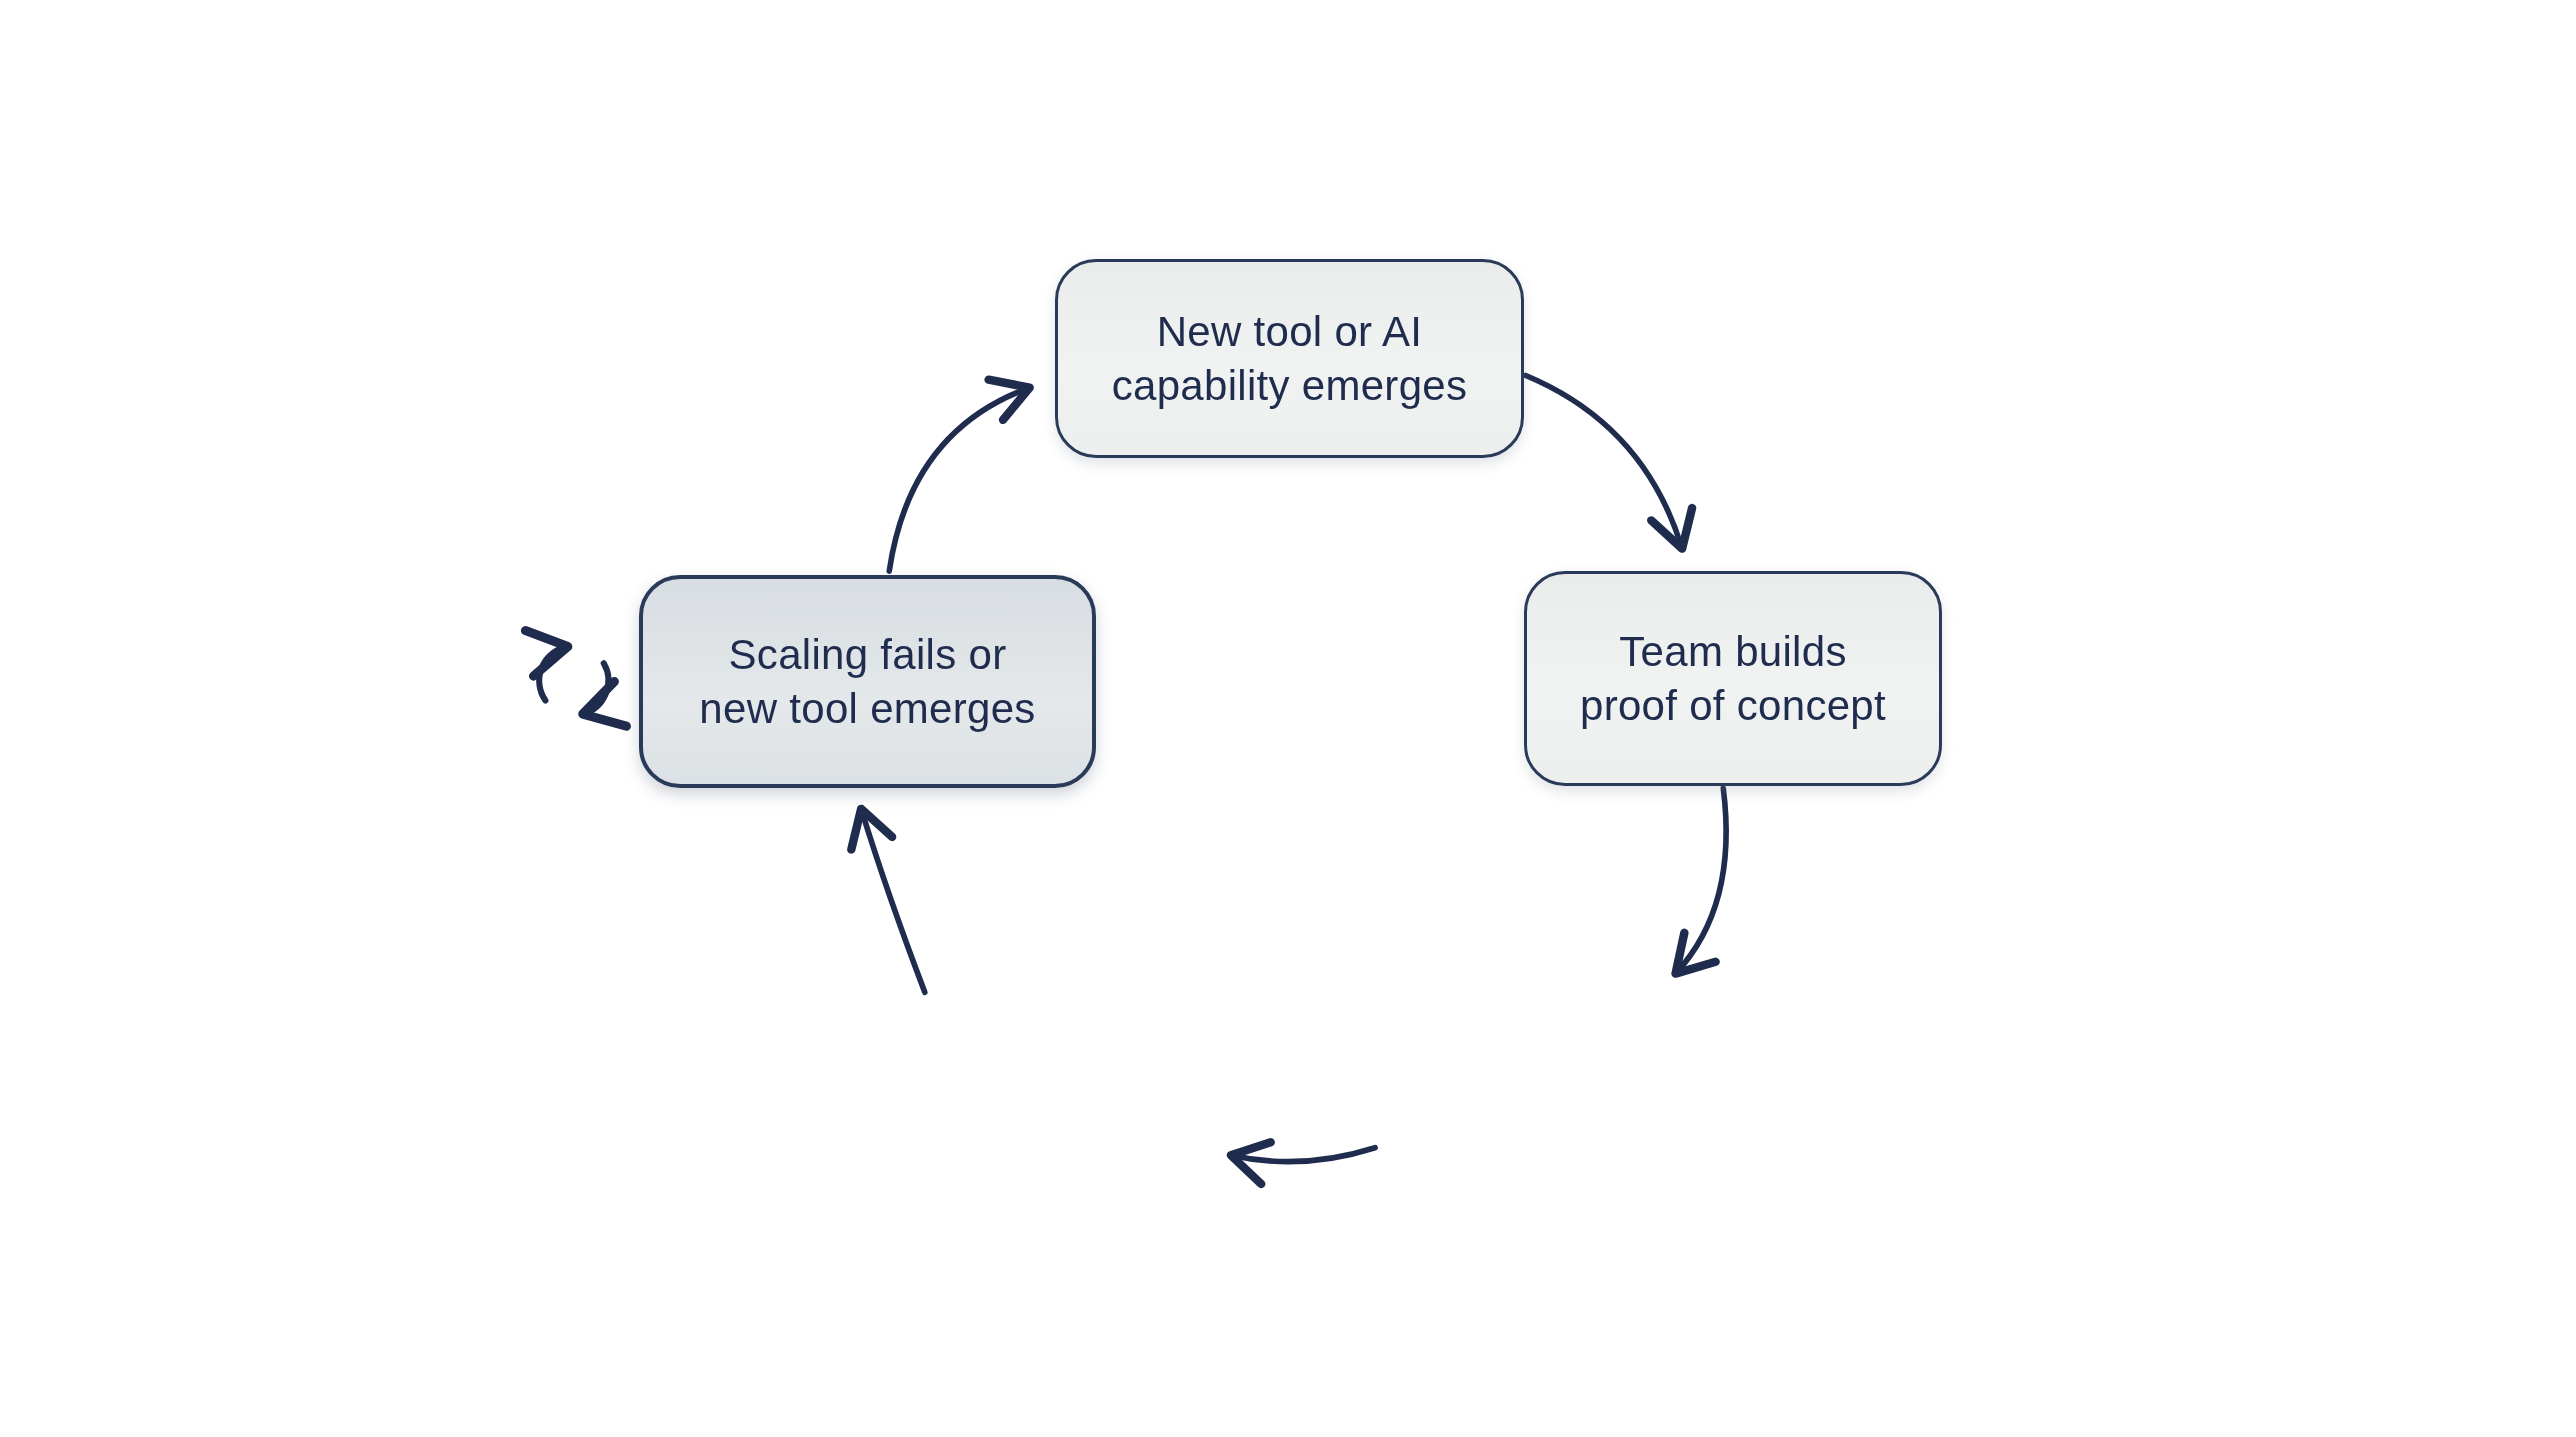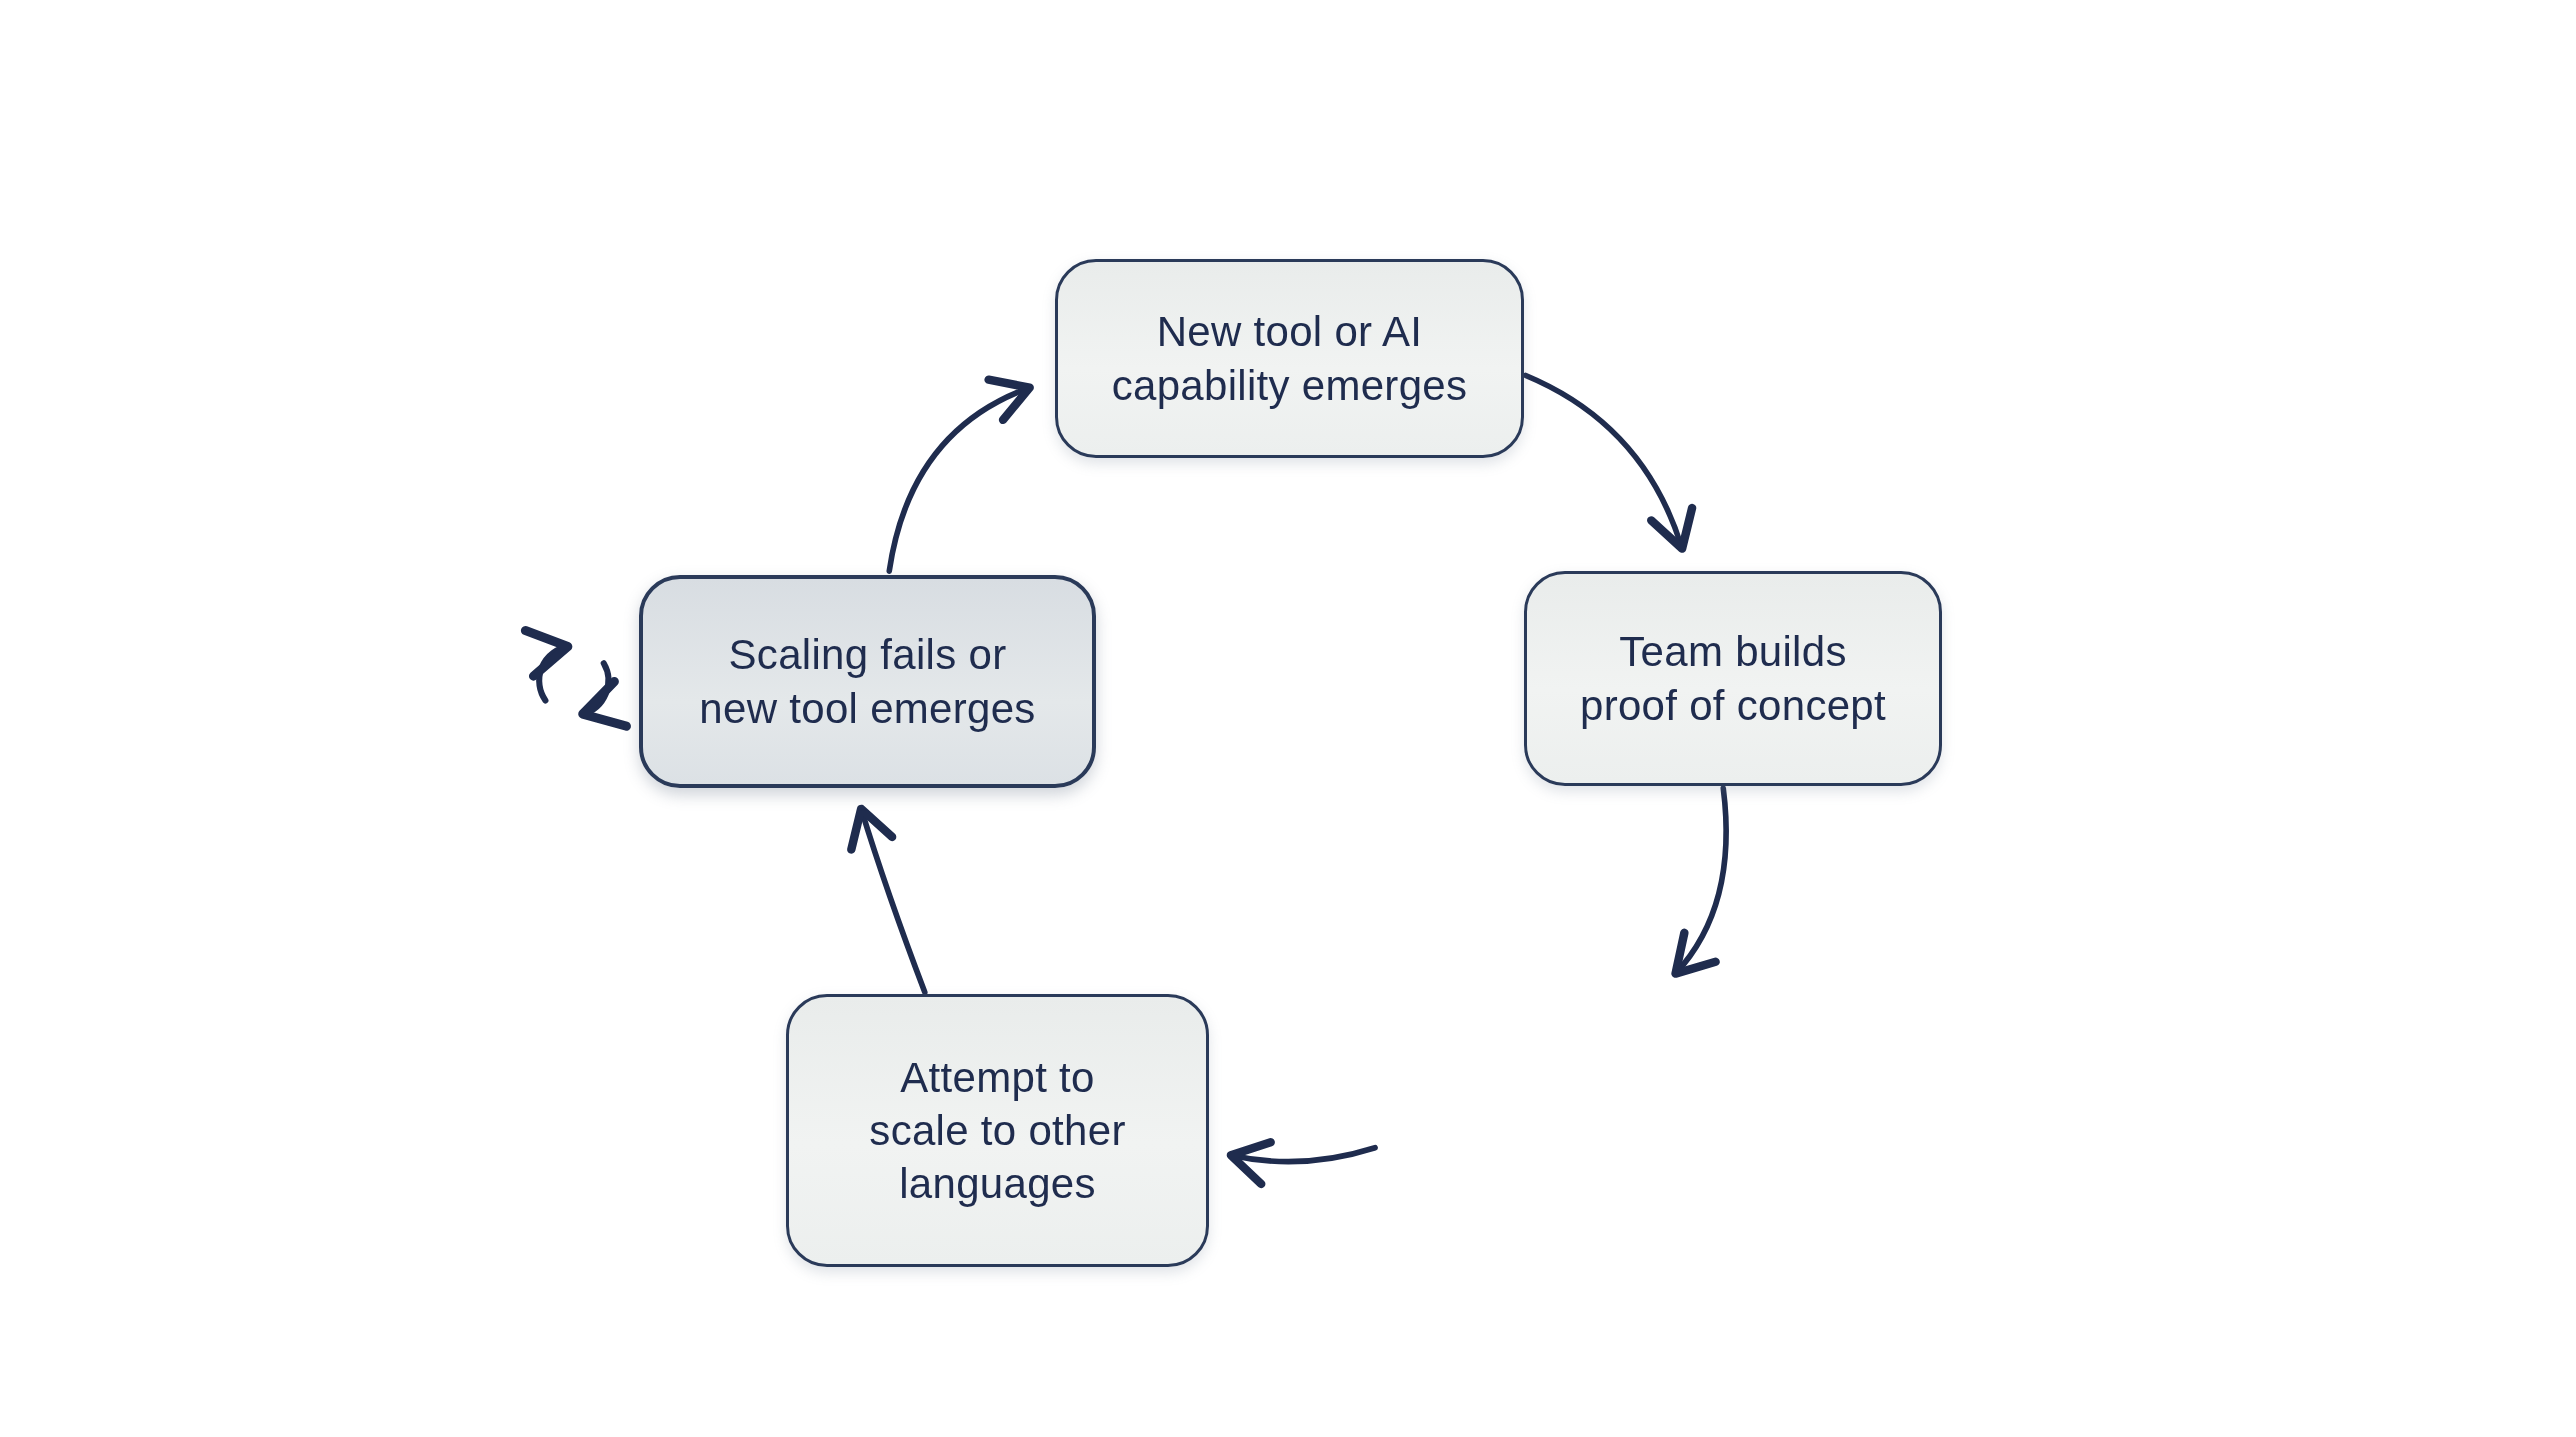--- a/index.html
+++ b/index.html
@@ -79,21 +79,18 @@
     </g>
   </svg>
 
   <div class="node fill-light" id="node-new-tool">New tool or AI
 capability emerges</div>
 
   <div class="node fill-light" id="node-team-builds">Team builds
 proof of concept</div>
 
 
-  <div class="node fill-light" id="node-attempt-scale">Attempt to
-scale to other
-languages</div>
 
   <div class="node fill-shaded" id="node-scaling-fails">Scaling fails or
 new tool emerges</div>
 
 </div>
 
 
 </body></html>

